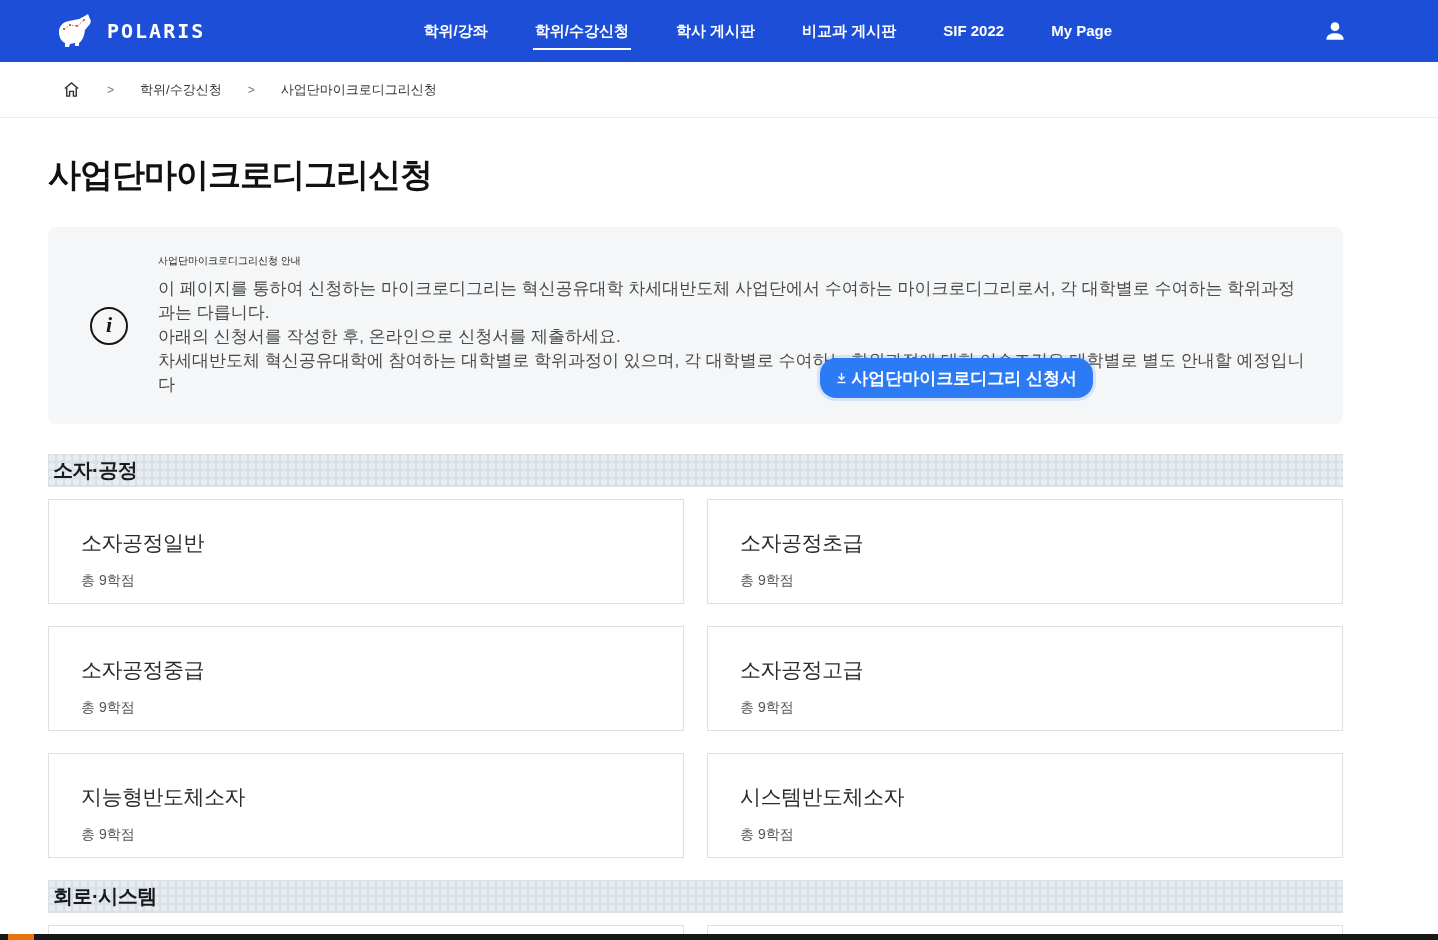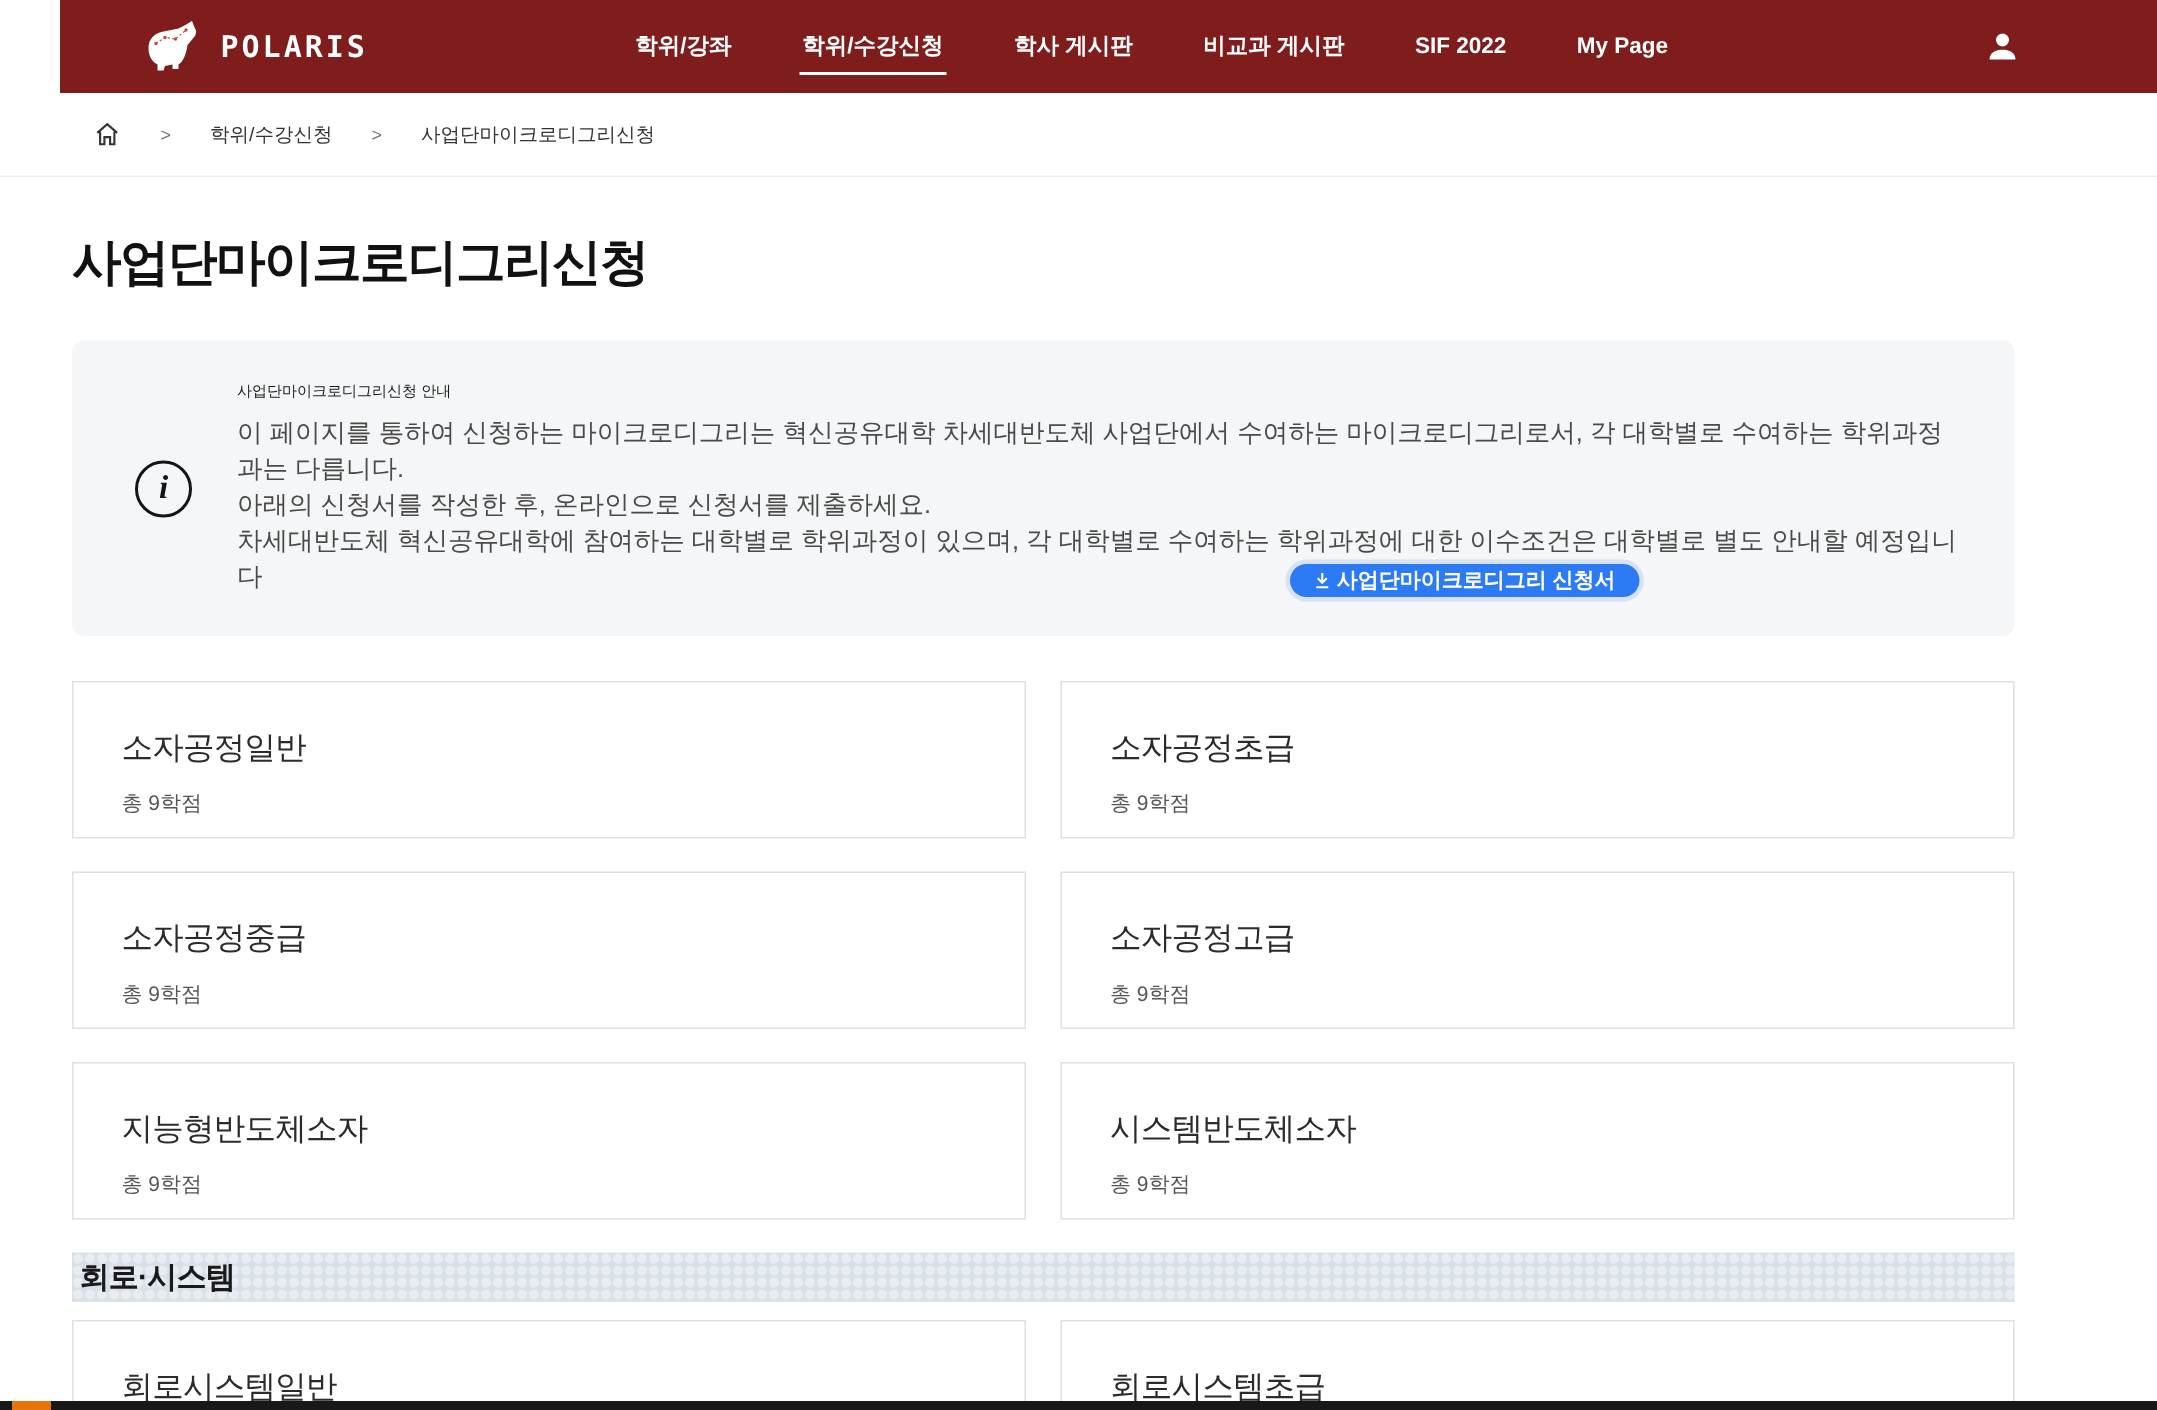--- a/index.html
+++ b/index.html
@@ -1,21 +1,21 @@
 <!DOCTYPE html>
 <html><head>
 <meta charset="utf-8">
 <style>
   * { margin:0; padding:0; box-sizing:border-box; }
   html,body { width:1438px; height:940px; overflow:hidden; background:#fff;
     font-family:"Liberation Sans","DejaVu Sans",sans-serif; }
 
   
-  .header { height:62px; background:#7f1d1d; display:flex; align-items:center;
-    padding:0 90px 0 55px;margin-left:40px; }
+  .header { height:62px; background:#1d4ed8; display:flex; align-items:center;
+    padding:0 90px 0 55px; }
   .brand { display:flex; align-items:center; gap:10px; cursor:pointer; }
   .brand-name { color:#fff; font-family:"DejaVu Sans Mono",monospace;
     font-weight:bold; font-size:20px; letter-spacing:2px; }
   .nav { display:flex; gap:47px; margin-left:auto; margin-right:210px; }
   .nav-item { color:#fff; font-size:15px; font-weight:bold; line-height:62px;
     cursor:pointer; position:relative; white-space:nowrap; }
   .nav-item.active::after { content:""; position:absolute; left:-2px; right:-2px;
     bottom:12px; height:2px; background:#fff; }
   .user-icon { width:26px; height:26px; cursor:pointer; }
 
@@ -34,23 +34,23 @@
   
   .notice { background:#f5f6f7; border-radius:8px; padding:27px 36px 27px 42px;
     position:relative; margin-bottom:30px; min-height:163px;
     display:flex; align-items:center; gap:30px; }
   .info-icon { width:38px; height:38px; border:2.5px solid #151515; border-radius:50%;
     flex:0 0 38px; display:flex; align-items:center; justify-content:center;
     font-family:"Liberation Serif",serif; font-style:italic; font-weight:bold;
     font-size:22px; color:#151515; padding-bottom:2px; }
   .notice-title { font-size:10px; font-weight:normal; color:#1c1c1c; margin-bottom:9px; }
   .notice-line { font-size:17px; color:#4a4a4a; line-height:24px; }
-  .download-btn { position:absolute; right:250px; bottom:26px; height:22px;
+  .download-btn { position:absolute; right:250px; bottom:26px; height:40px;
     background:#2C7BF5; color:#fff; border:none; border-radius:16px;
-    font-size:14px; font-weight:bold; padding:0 16px; display:flex;
+    font-size:17px; font-weight:bold; padding:0 16px; display:flex;
     align-items:center; gap:4px; cursor:pointer;
     font-family:"Liberation Sans",sans-serif; box-shadow:0 0 0 3px rgba(44,123,245,0.15); }
 
   
   .band { height:33px; background-color:#d8e0e8;
     background-image:radial-gradient(circle at 4px 4px,#e9edf1 3px,rgba(0,0,0,0) 3.5px);
     background-size:8px 8px; margin-bottom:12px; display:flex; align-items:center; }
   .band-label { font-size:20px; font-weight:bold; color:#1a1a1a; padding-left:5px;
     letter-spacing:-0.5px; }
 
@@ -129,20 +129,23 @@
         <path d="M5.5 1 V7"></path>
           <path d="M2.5 4.5 L5.5 7.5 L8.5 4.5"></path>
           <path d="M1.5 10.5 H9.5"></path>
       </svg>
       <span>사업단마이크로디그리 신청서</span>
     </button>
   </div>
 
   <div id="sections-root">
   <div>
+    <div class="band">
+      <span class="band-label">소자·공정</span>
+    </div>
     <div class="card-grid">
   <div class="card">
     <div class="card-title">소자공정일반</div>
     <div class="card-credits">총 9학점</div>
   </div>
 
   <div class="card">
     <div class="card-title">소자공정초급</div>
     <div class="card-credits">총 9학점</div>
   </div>

